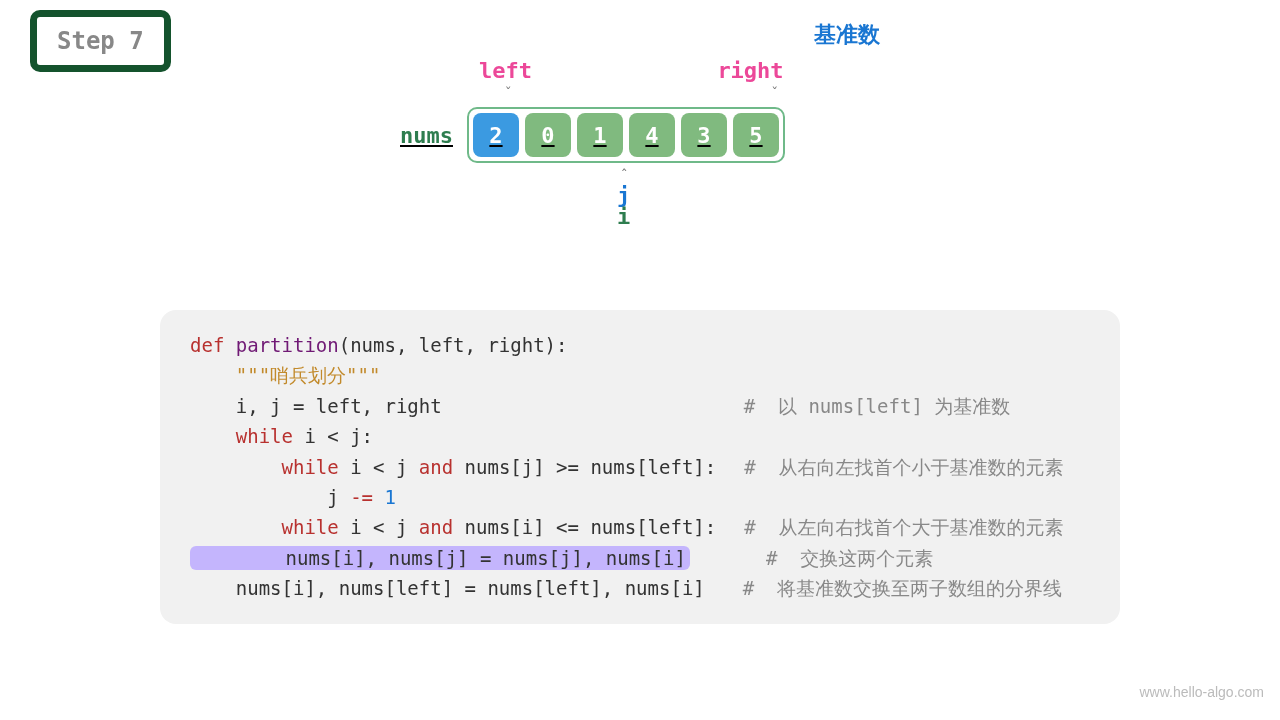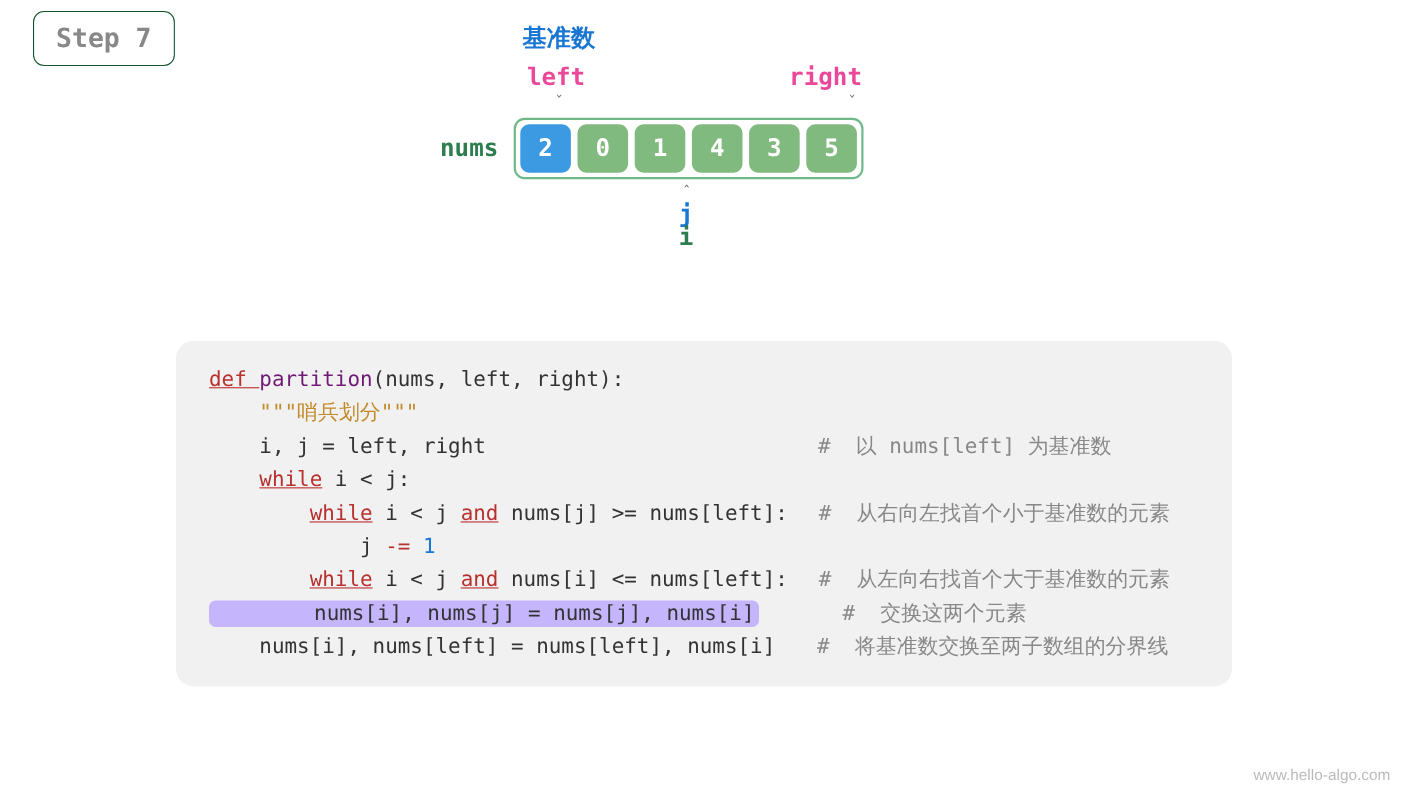--- a/index.html
+++ b/index.html
@@ -1,52 +1,52 @@
 <!DOCTYPE html>
 <html><head>
 <meta charset="utf-8">
 <style>
 * { margin:0; padding:0; box-sizing:border-box; }
 body { width:1280px; height:720px; background:#fff; font-family:"SF Mono","Monaco","Consolas",monospace; position:relative; }
 
-.step-badge { position:absolute; top:10px; left:30px; border:1px solid #14532d; border-radius:10px; padding:10px 20px; font-size:24px; font-weight:bold; color:#888; }
+.step-badge { position:absolute; top:10px; left:30px; border:7px solid #14532d; border-radius:10px; padding:10px 20px; font-size:24px; font-weight:bold; color:#888; }
 
 .viz { position:absolute; top:20px; left:400px; width:480px; }
-.pivot-label { color:#1976d2; font-weight:bold; font-size:22px; text-align:left; margin-left:75px; }
+.pivot-label { color:#1976d2; font-weight:bold; font-size:22px; text-align:right; margin-left:75px; }
 .lr-row { display:flex; font-size:22px; color:#ec4899; font-weight:bold; margin-top:8px; }
 .lr-left { width:115px; text-align:center; margin-left:48px; }
 .lr-right { width:115px; text-align:center; margin-left:130px; }
 .arrow-down-row { display:flex; margin-top:2px; }
 .arrow-down-row span { color:#777; font-size:14px; }
 .ad-left { margin-left:104px; }
 .ad-right { margin-left:258px; }
 
-.array-row { display:flex; align-items:center; margin-top:6px; }
+.array-row { display:flex; align-items:center; margin-top:6px;text-decoration:underline; }
 .nums-label { color:#2e7d4f; font-weight:bold; font-size:22px; margin-right:14px; }
 .array-box { display:flex; border:2px solid #6fb989; border-radius:10px; padding:4px; gap:6px; }
 .cell { width:46px; height:44px; border-radius:8px; display:flex; align-items:center; justify-content:center; font-size:22px; font-weight:bold; color:#fff; }
 .cell-pivot { background:#3b9ae1; }
 .cell-norm { background:#80ba7f; }
 
 .arrow-up { text-align:left; margin-left:220px; color:#777; font-size:14px; margin-top:4px; }
 .j-label { text-align:left; margin-left:217px; color:#1976d2; font-weight:bold; font-size:22px; margin-top:0px; }
 .i-label { text-align:left; margin-left:217px; color:#2e7d4f; font-weight:bold; font-size:22px; margin-top:-4px; }
 
 .code-block { position:absolute; top:310px; left:160px; width:960px; background:#f1f1f1; border-radius:16px; padding:20px 30px; font-size:19px; line-height:1.6; }
 .code-line { white-space:pre; font-family:inherit; }
-.kw { color:#b8312f;text-decoration:underline; } 
+.kw { color:#b8312f; } 
 .fn { color:#701a75; }
 .str { color:#c28a2b; }
 .op { color:#b8312f; }
 .num { color:#1976d2; }
 .cm { color:#888; }
 .txt { color:#333; }
 .hl { background:#c4b5fd; border-radius:6px; padding:1px 4px; display:inline; }
 
-.watermark { position:absolute; right:16px; bottom:8px; color:#bbb; font-size:14px; font-family:sans-serif; }
+.watermark { position:absolute; right:16px; bottom:20px; color:#bbb; font-size:14px; font-family:sans-serif; }
 </style>
 </head>
 <body>
 
 <div class="step-badge">Step 7</div>
 
 <div class="viz">
   <div class="pivot-label">基准数</div>
   <div class="lr-row">
     <div class="lr-left">left</div>

